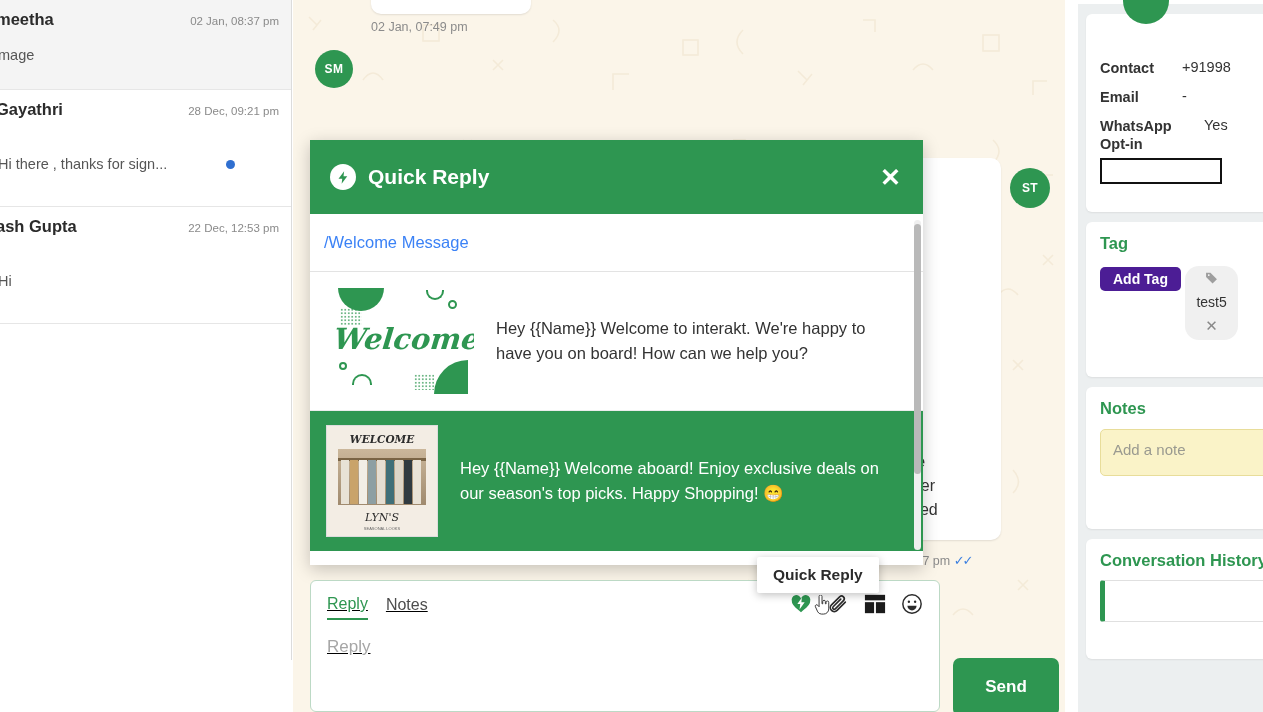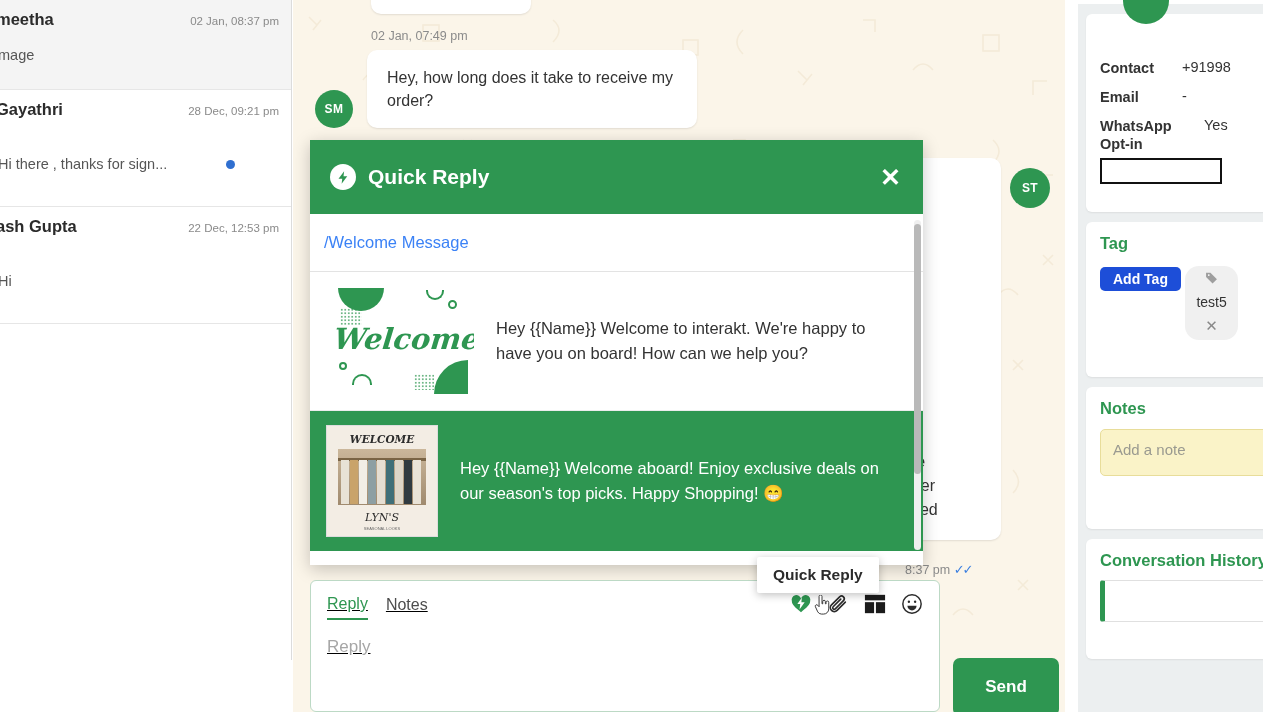--- a/index.html
+++ b/index.html
@@ -58,21 +58,21 @@
     display: flex; align-items: center; justify-content: center;
     font-size: 12px; font-weight: 600; letter-spacing: .4px;
     flex: none;
   }
   .bubble {
     background: #fff; border-radius: 10px;
     padding: 16px 20px; font-size: 16px; color: #333; line-height: 1.45;
     box-shadow: 0 1px 2px rgba(0,0,0,.10);
     max-width: 330px;
   }
-  .msg-time { position: absolute; font-size: 12.5px; color: #8b8b8b; margin-top: 9px; }
+  .msg-time { position: absolute; font-size: 12.5px; color: #8b8b8b; }
 
   .stub-bubble {
     position: absolute; background: #fff; border-radius: 10px;
     box-shadow: 0 1px 2px rgba(0,0,0,.10);
     font-size: 16px; color: #333; line-height: 1.45;
     padding: 14px 16px;
     text-align: right;
   }
   .ticks { color: #3b7fe0; font-size: 13px; letter-spacing: -2px; }
 
@@ -208,21 +208,21 @@
   .kv .k { font-weight: bold; color: #333; width: 82px; line-height: 1.25; }
   .kv .v { color: #333; }
   .panel-avatar {
     position: absolute; left: 1123px; top: -22px; width: 46px; height: 46px;
     border-radius: 50%; background: #2e9651;
   }
   .opt-box {
     width: 122px; height: 26px; border: 2.5px solid #111; margin-top: 4px;
   }
   .add-tag-btn {
-    margin-top: 10px; background: #1d4ed8; color: #fff; border: none;
+    margin-top: 10px; background: #4c1d95; color: #fff; border: none;
     border-radius: 5px; padding: 4px 13px; font-size: 14px; font-weight: bold;
     cursor: pointer; font-family: "Liberation Sans", sans-serif;
   }
   .tag-chip {
     margin-top: 13px; display: inline-flex; align-items: center; gap: 7px;
     background: #f0f0f0; border-radius: 14px; padding: 5px 11px;
     font-size: 14px; color: #333; flex-direction: column;
   }
   .tag-x { color: #888; font-size: 15px; cursor: pointer; }
   .note-input {
@@ -354,21 +354,20 @@
         <rect x="610" y="670" width="15" height="15"></rect>
           <path d="M690 690 q10 -12 20 0"></path>
       </g>
     </svg>
 
     <div class="stub-bubble" style="left:78px; top:-34px; width:160px; height:48px;"></div>
 
     <div class="msg-time" style="left:78px; top:20px;">02 Jan, 07:49 pm</div>
     <div class="msg-row" style="left:22px; top:50px; gap:14px;">
       <div class="avatar">SM</div>
-      <div class="bubble">Hey, how long does it take to receive my order?</div>
     </div>
 
     <div class="avatar" style="position:absolute; left:717px; top:168px; width:40px; height:40px;">ST</div>
 
     <div class="stub-bubble" style="left:610px; top:158px; width:98px; height:382px; padding:0;">
       <div style="position:absolute; left:0; bottom:18px; right:14px; text-align:left; line-height:1.5;">
         <div>the</div>
         <div>urier</div>
         <div>ased</div>
       </div>

